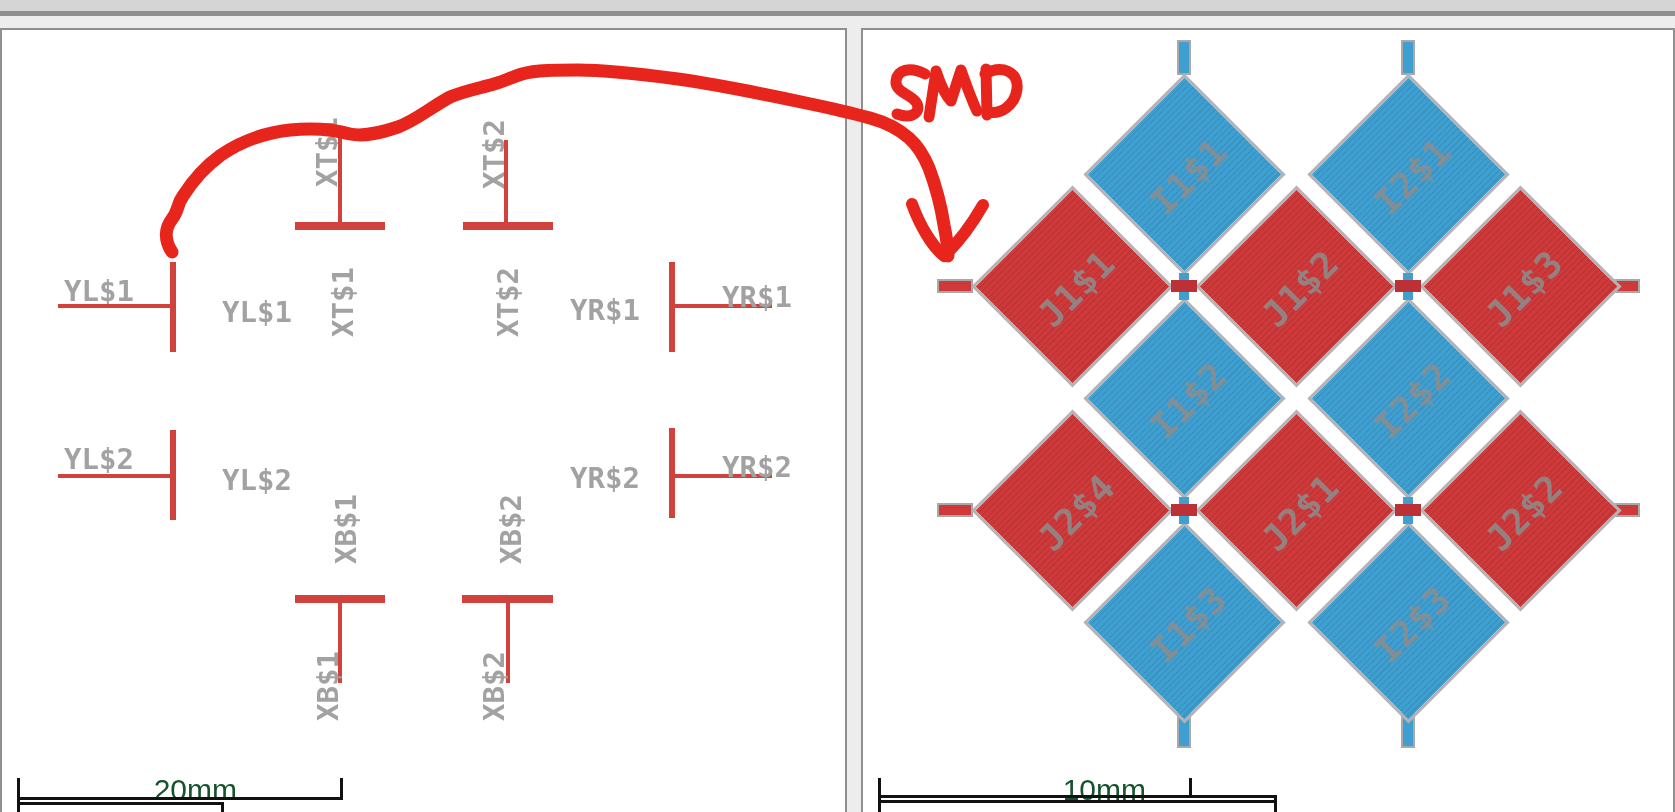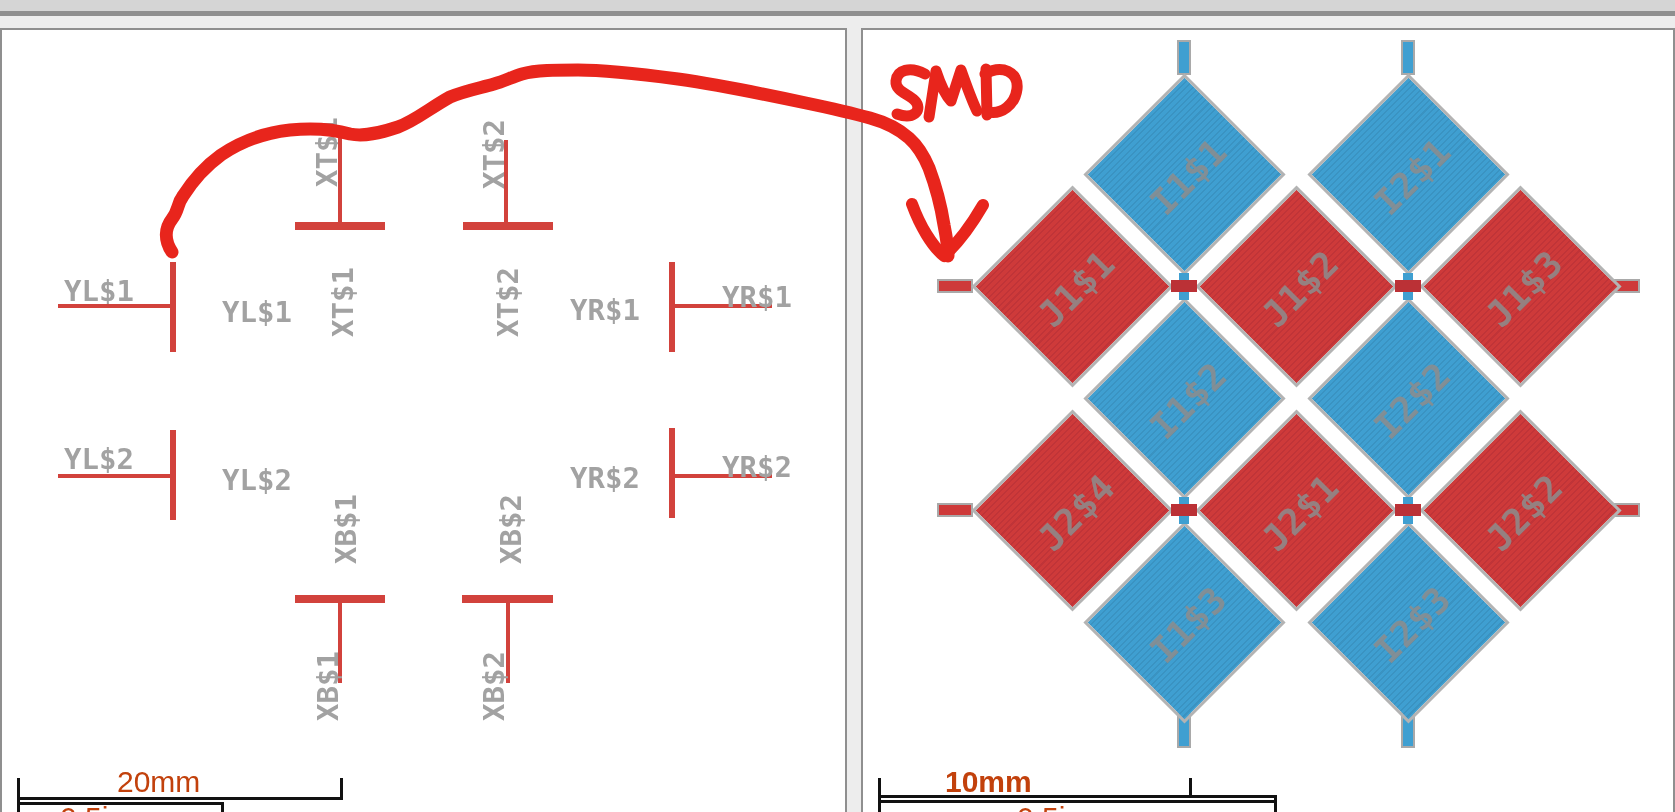--- a/index.html
+++ b/index.html
@@ -27,22 +27,22 @@
   .pad-label{position:absolute;width:150px;height:30px;line-height:30px;text-align:center;
              color:#8d8d8d;opacity:.85;font-size:36px;font-weight:bold;letter-spacing:1px;
              transform:rotate(-45deg);z-index:4;white-space:nowrap;}
   .stem{position:absolute;border:2px solid #a9a9a9;box-sizing:border-box;z-index:0;}
   .stem.blue{background:#3f9fd1;}
   .stem.red{background:#ce3a3a;}
   .neck{position:absolute;width:10px;background:#3f9fd1;z-index:2;}
   .bridge{position:absolute;width:26px;height:12px;background:#bb3136;z-index:3;}
   
   .ruler{position:absolute;background:#111111;}
-  .scale-text{position:absolute;font-family:"Liberation Sans",sans-serif;color:#c2410c;
-              font-size:30px;text-align:left;width:120px;white-space:nowrap;}
+  .scale-text{position:absolute;font-family:"Liberation Sans",sans-serif;color:#14532d;
+              font-size:30px;text-align:right;width:120px;white-space:nowrap;margin-top:8px;}
   .overlay{position:absolute;left:0;top:0;z-index:10;pointer-events:none;}
 </style>
 </head>
 <body>
 
 <div class="screen">
   <div class="chrome-top"></div>
   <div class="chrome-band"></div>
 
   <div class="panel left"></div>
@@ -134,21 +134,21 @@
   <div class="pad-label" style="left:1226px;top:274px;">J1$2</div>
   <div class="pad-label" style="left:1450px;top:274px;">J1$3</div>
   <div class="pad-label" style="left:1114px;top:386px;">I1$2</div>
   <div class="pad-label" style="left:1338px;top:386px;">I2$2</div>
   <div class="pad-label" style="left:1002px;top:498px;">J2$4</div>
   <div class="pad-label" style="left:1226px;top:498px;">J2$1</div>
   <div class="pad-label" style="left:1450px;top:498px;">J2$2</div>
   <div class="pad-label" style="left:1114px;top:610px;">I1$3</div>
   <div class="pad-label" style="left:1338px;top:610px;">I2$3</div>
 
-  <div class="scale-text" style="left:945px;top:765px;font-weight:bold;">10mm</div>
+  <div class="scale-text" style="left:1026px;top:765px;">10mm</div>
   <div class="ruler" style="left:878px;top:795px;width:399px;height:3px;"></div>
   <div class="ruler" style="left:878px;top:778px;width:3px;height:34px;"></div>
   <div class="ruler" style="left:1189px;top:778px;width:3px;height:20px;"></div>
   <div class="ruler" style="left:878px;top:800px;width:399px;height:3px;"></div>
   <div class="ruler" style="left:1274px;top:795px;width:3px;height:17px;"></div>
   <div class="scale-text" style="left:1017px;top:801px;">0.5in</div>
 
   <svg class="overlay" width="1675" height="812" viewBox="0 0 1675 812">
     <g stroke="#e8251c" fill="none" stroke-linecap="round" stroke-linejoin="round">
       <path d="M 172 252

